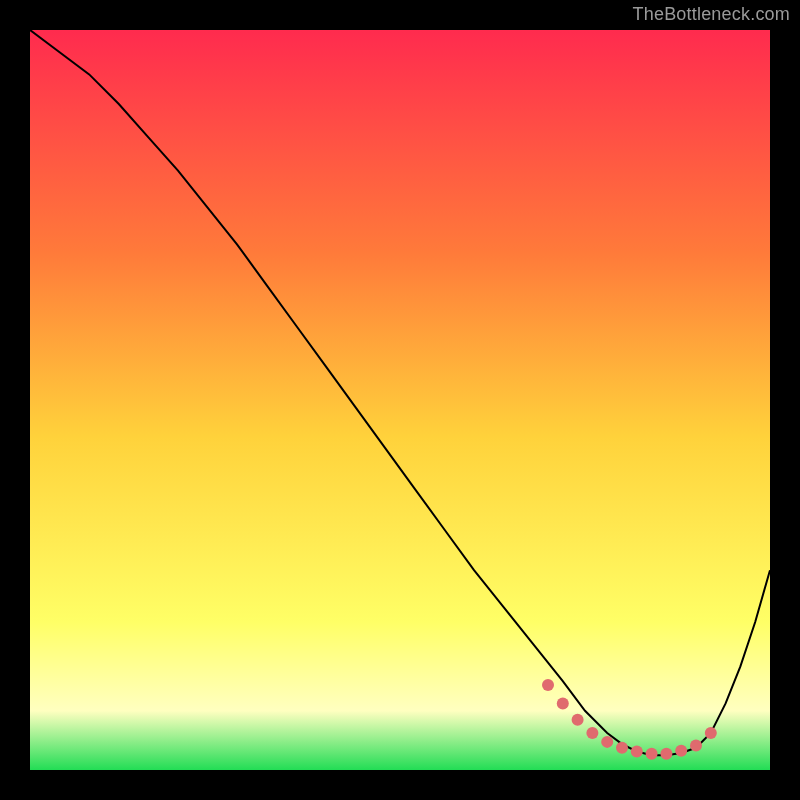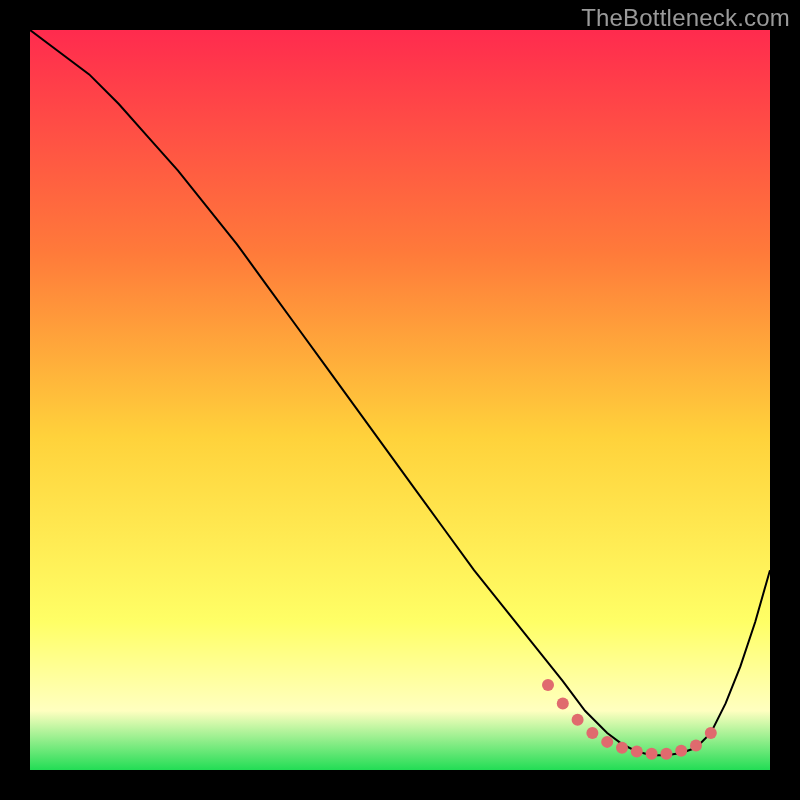--- a/index.html
+++ b/index.html
@@ -15,21 +15,21 @@
     position: relative;
     width: 800px;
     height: 800px;
     background: #000;
   }
   .watermark {
     position: absolute;
     top: 4px;
     right: 10px;
     color: #9a9a9a;
-    font-size: 24px;
+    font-size: 18px;
     letter-spacing: 0.2px;
     z-index: 5;
     user-select: none;
   }
   .plot-area {
     position: absolute;
     top: 30px;
     left: 30px;
     width: 740px;
     height: 740px;

